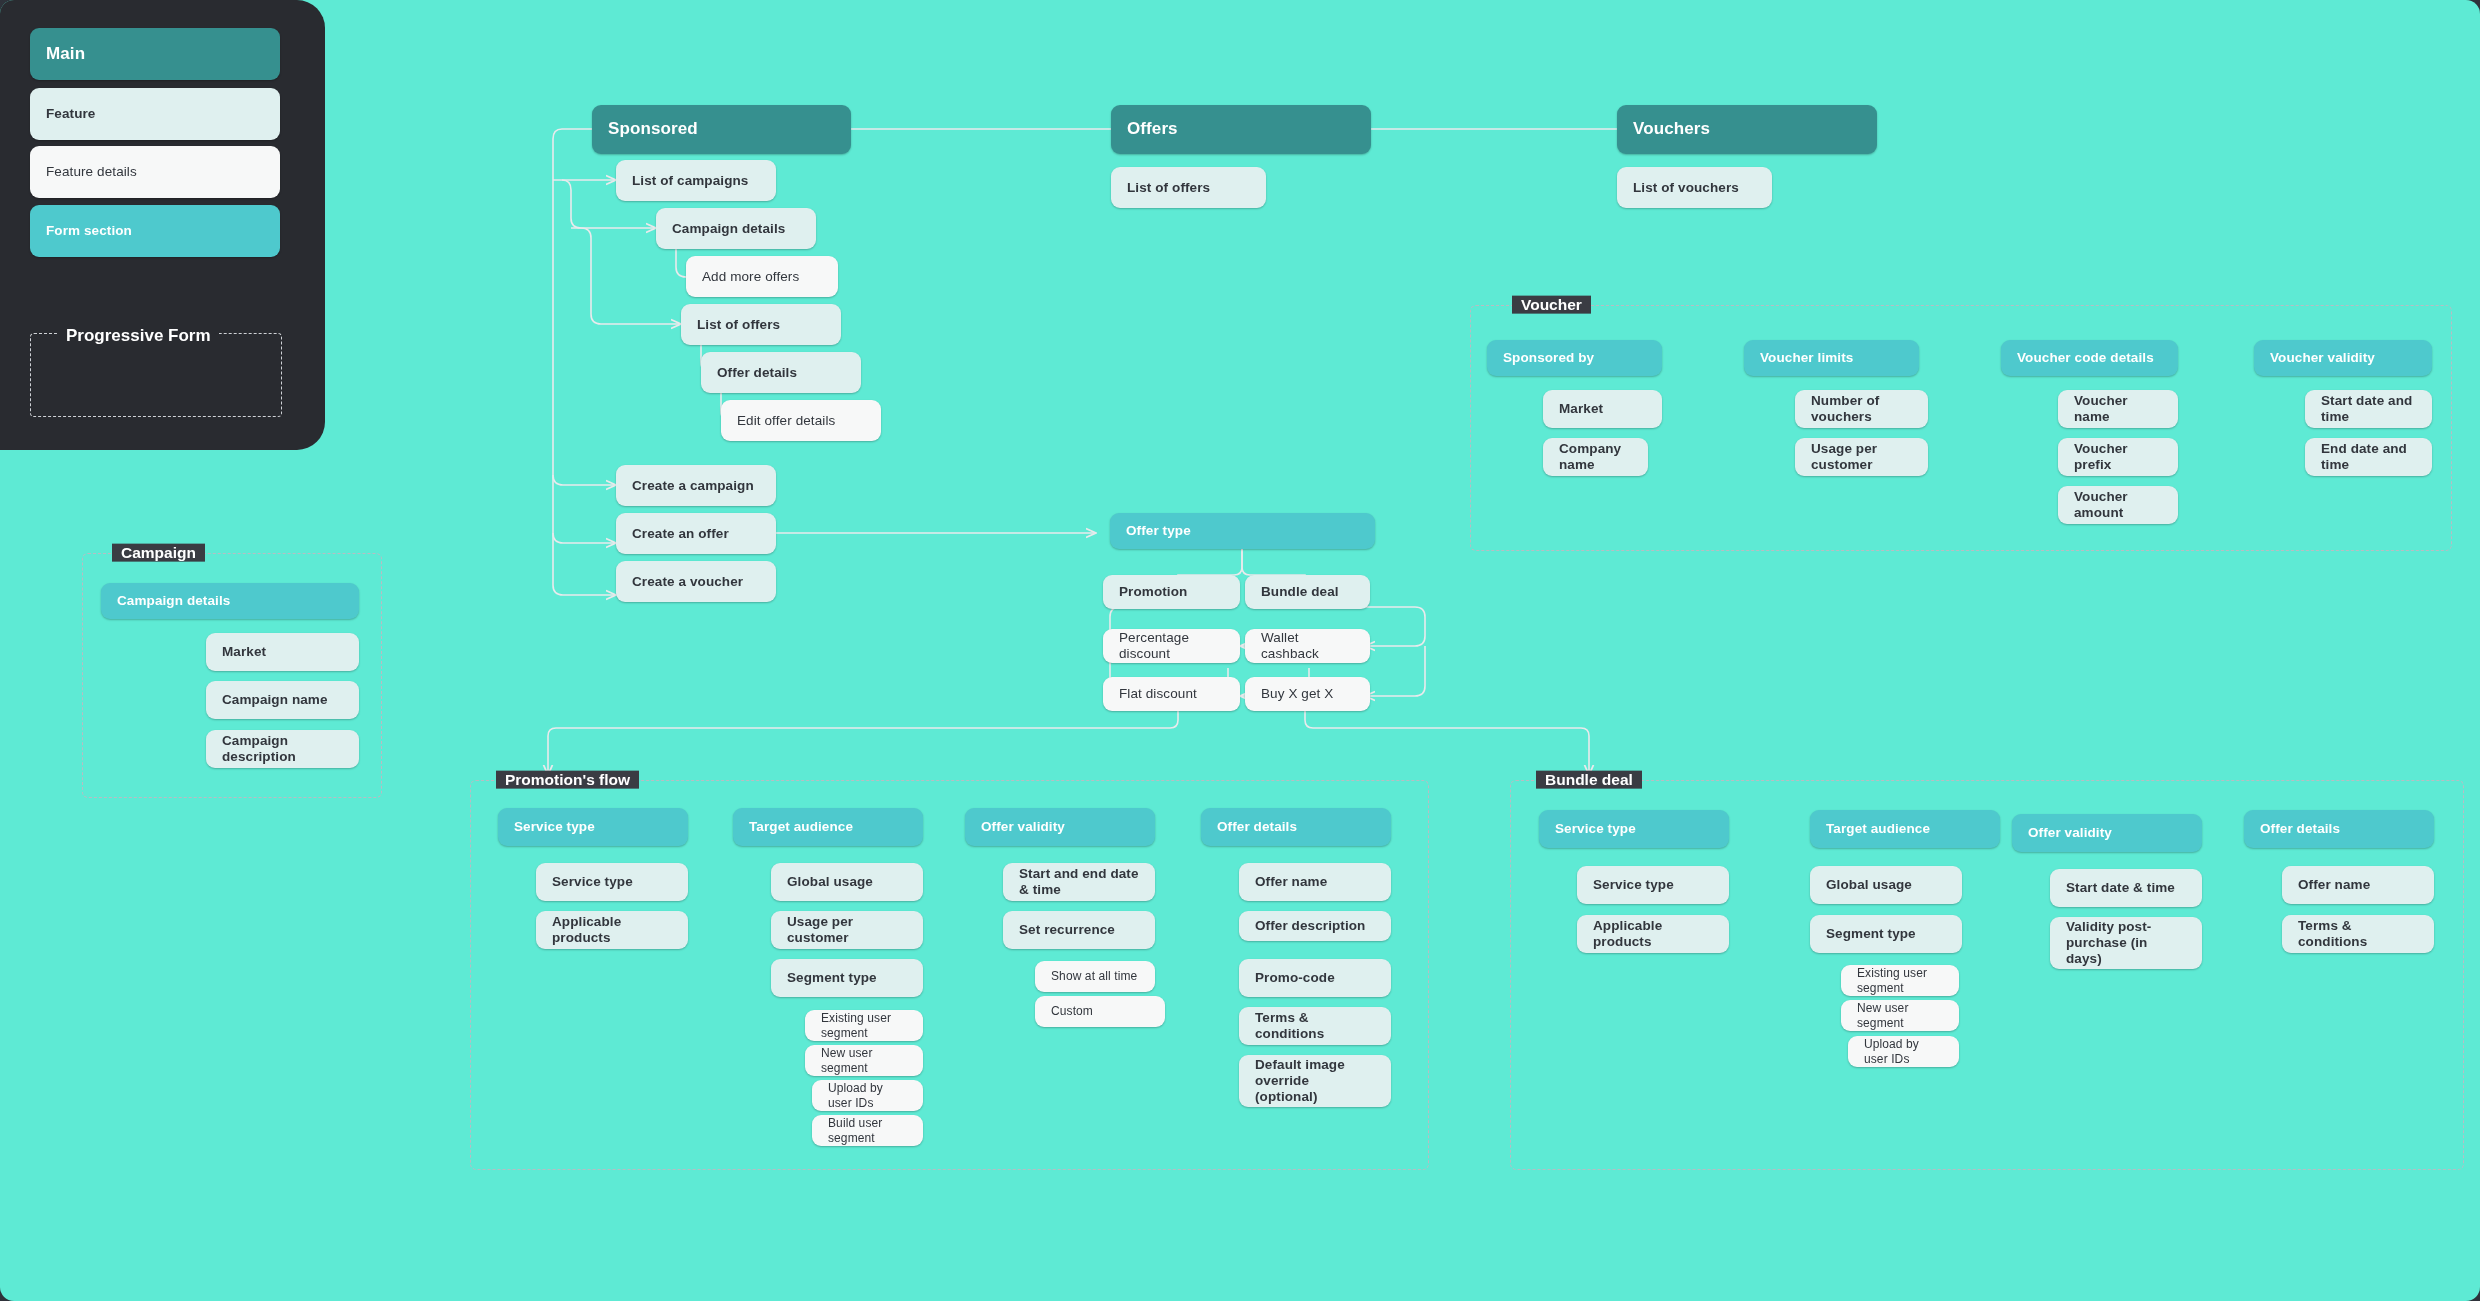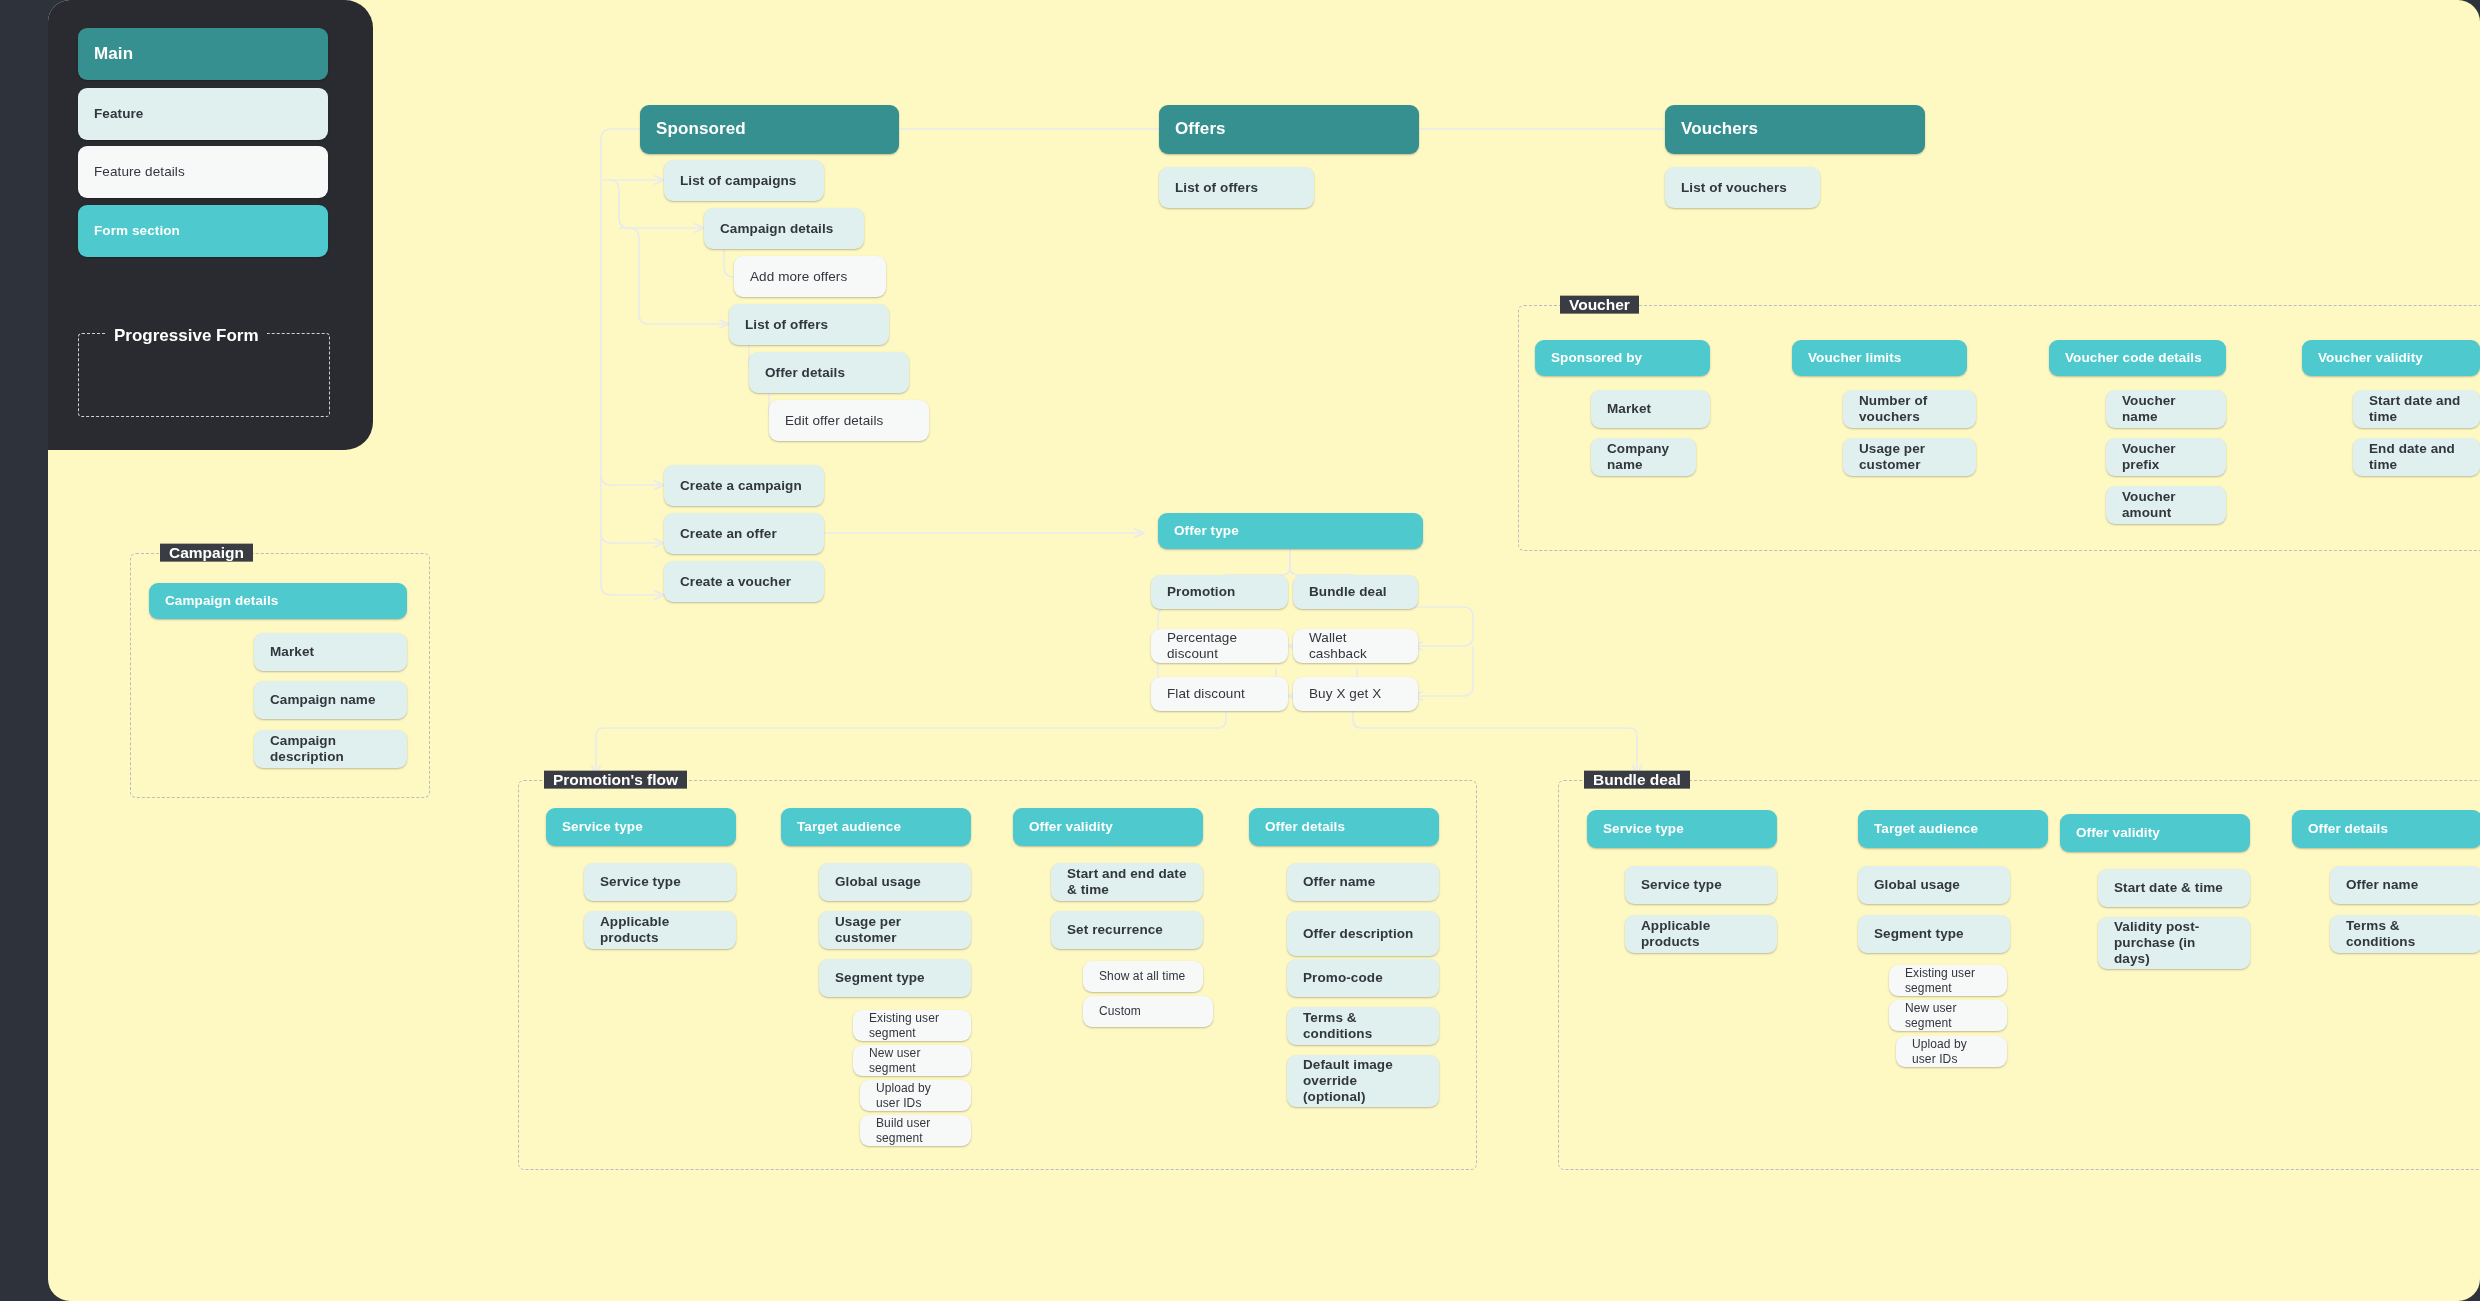--- a/index.html
+++ b/index.html
@@ -2,24 +2,23 @@
 <html><head>
 <meta charset="utf-8">
 <style>
   html,body{margin:0;padding:0;background:#2e323a;}
   body{
     width:2480px;height:1301px;overflow:hidden;position:relative;
     font-family:"Liberation Sans", sans-serif;
   }
   #canvas{
     position:absolute;inset:0;
-    background:#fef9c3;
-    border-radius:22px;
+    background:#5eead4;
+    border-radius:14px;
     overflow:hidden;
-    margin-left:48px;
   }
   
   .node{
     position:absolute;box-sizing:border-box;
     border-radius:9px;
     display:flex;align-items:center;
     padding:0 16px;
     line-height:1.18;
     letter-spacing:.1px;
     z-index:5;
@@ -209,21 +208,21 @@
   <div class="node n-detail" style="left:812px;top:1115px;width:111px;height:31px;font-size:12px;">Build user segment</div>
 
   <div class="node n-form" style="left:965px;top:808px;width:190px;height:38px;">Offer validity</div>
   <div class="node n-feature" style="left:1003px;top:863px;width:152px;height:38px;">Start and end date &amp; time</div>
   <div class="node n-feature" style="left:1003px;top:911px;width:152px;height:38px;">Set recurrence</div>
   <div class="node n-detail" style="left:1035px;top:961px;width:120px;height:31px;font-size:12px;">Show at all time</div>
   <div class="node n-detail" style="left:1035px;top:996px;width:130px;height:31px;font-size:12px;">Custom</div>
 
   <div class="node n-form" style="left:1201px;top:808px;width:190px;height:38px;">Offer details</div>
   <div class="node n-feature" style="left:1239px;top:863px;width:152px;height:38px;">Offer name</div>
-  <div class="node n-feature" style="left:1239px;top:911px;width:152px;height:45px;">Offer description</div>
+  <div class="node n-feature" style="left:1239px;top:911px;width:152px;height:30px;">Offer description</div>
   <div class="node n-feature" style="left:1239px;top:959px;width:152px;height:38px;">Promo-code</div>
   <div class="node n-feature" style="left:1239px;top:1007px;width:152px;height:38px;">Terms &amp; conditions</div>
   <div class="node n-feature" style="left:1239px;top:1055px;width:152px;height:52px;">Default image override (optional)</div>
 
   <div class="frame" style="left:1510px;top:780px;width:954px;height:390px;"></div>
   <div class="frame-title" style="left:1536px;top:780px;">Bundle deal</div>
 
   <div class="node n-form" style="left:1539px;top:810px;width:190px;height:38px;">Service type</div>
   <div class="node n-feature" style="left:1577px;top:866px;width:152px;height:38px;">Service type</div>
   <div class="node n-feature" style="left:1577px;top:915px;width:152px;height:38px;">Applicable products</div>

